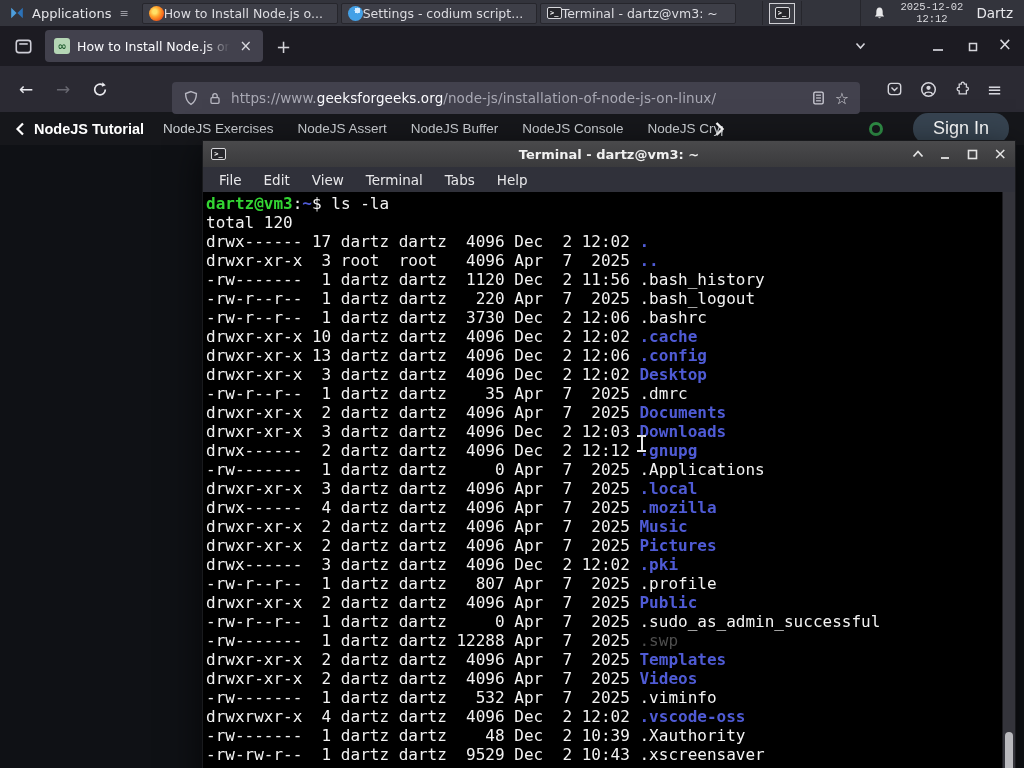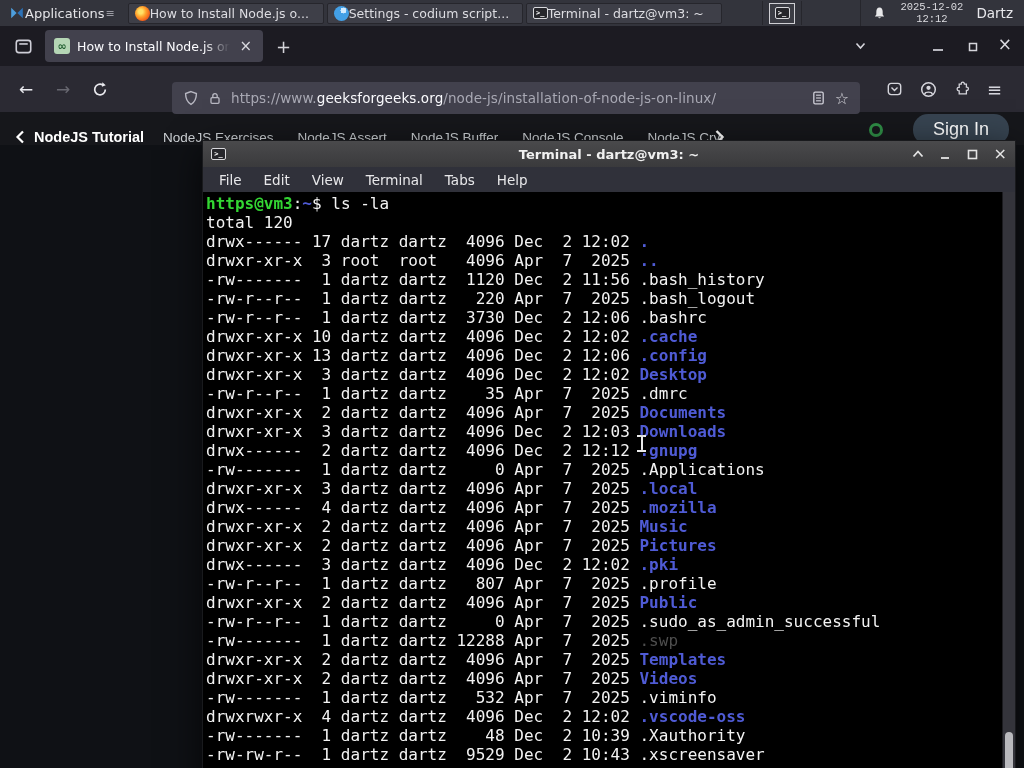--- a/index.html
+++ b/index.html
@@ -4,21 +4,21 @@
 <style>
   * { margin:0; padding:0; box-sizing:border-box; }
   html,body { width:1024px; height:768px; overflow:hidden; background:#0f1115;
               font-family:"DejaVu Sans", sans-serif; }
   body { position:relative; }
   svg { display:block; }
 
   
   .panel { position:absolute; top:0; left:0; right:0; height:26px; background:#33343c;
            display:flex; align-items:center; color:#e4e4e8; font-size:13px; z-index:90; }
-  .app-btn { display:flex; align-items:center; padding:0 9px; height:100%; }
+  .app-btn { display:flex; align-items:center; gap:7px; padding:0 9px; height:100%; }
   .grip { color:#9a9aa2; font-size:11px; margin-left:1px; }
   .win-buttons { display:flex; gap:3px; margin-left:4px; }
   .win-btn { width:196px; height:21px; background:#3e3f48; border:1px solid #26262c;
              border-radius:2px; display:flex; align-items:center; gap:0; padding:0 6px;
              overflow:hidden; }
   .wb-label { white-space:nowrap; overflow:hidden; font-size:12.5px; color:#dddde2; }
   .ico { width:15px; height:15px; border-radius:50%; flex:none; }
   .ico-firefox { background:radial-gradient(circle at 38% 38%, #ffe066 0 16%, #ffa12b 40%, #f25c19 72%, #c9206f 100%); }
   .ico-codium  { background:radial-gradient(circle at 63% 30%, #d4ecff 0 20%, #43a0e6 22% 100%); }
   .term-ico { width:15px; height:12px; background:#26262b; border:1px solid #d8d8dc; border-radius:2px;
@@ -57,21 +57,21 @@
   .nav-fwd { color:#676770; }
   .urlbar { height:32px; width:688px; margin-left:47px; background:#42414d; border-radius:4px;
             display:flex; align-items:center; gap:9px; padding:0 11px; font-size:13.5px;margin-top:18px; }
   .url { white-space:nowrap; overflow:hidden; letter-spacing:.1px; }
   .url .dim { color:#a9a9b4; } .url .host { color:#fbfbfe; }
   .url-spacer { flex:1; }
   .star { color:#d2d2d8; font-size:16px; }
   .tb-right { display:flex; align-items:center; gap:17px; margin-left:26px; }
   .burger { color:#d5d5dc; font-size:18px; }
 
-  .gfgnav { height:33px; background:#16171b; display:flex; align-items:flex-end; padding:0 15px;
+  .gfgnav { height:33px; background:#16171b; display:flex; align-items:center; padding:0 15px;
             font-family:"Liberation Sans", sans-serif; }
   .gfg-back { display:flex; align-items:center; gap:9px; color:#fff; font-size:14.5px; font-weight:bold; }
   .gfg-links { display:flex; gap:24px; margin-left:19px; color:#ced2d6; font-size:13.5px;
                white-space:nowrap; overflow:hidden; max-width:560px; }
   .gfg-right { margin-left:auto; display:flex; align-items:center; gap:30px; }
   .search-ring { width:14px; height:14px; border:3px solid #2f8d46; border-radius:50%; }
   .signin { background:#374451; color:#fff; font-size:18px; padding:5px 20px; border-radius:15px; }
   .content { height:calc(100% - 119px); background:#0f1115; }
 
   
@@ -267,21 +267,21 @@
   <div class="t-menu">
       <span>File</span>
       <span>Edit</span>
       <span>View</span>
       <span>Terminal</span>
       <span>Tabs</span>
       <span>Help</span>
     </div>
 
   <div class="t-screen">
-    <div class="tline"><span class="c-green">https@vm3</span><span>:</span><span class="c-blue">~</span><span>$ ls -la</span></div>
+    <div class="tline"><span class="c-green">dartz@vm3</span><span>:</span><span class="c-blue">~</span><span>$ ls -la</span></div>
     <div class="tline">total 120</div>
     <div id="listing">
         <div class="tline">drwx------ 17 dartz dartz  4096 Dec  2 12:02 <span class="c-blue">.</span></div>
         <div class="tline">drwxr-xr-x  3 root  root   4096 Apr  7  2025 <span class="c-blue">..</span></div>
         <div class="tline">-rw-------  1 dartz dartz  1120 Dec  2 11:56 <span>.bash_history</span></div>
         <div class="tline">-rw-r--r--  1 dartz dartz   220 Apr  7  2025 <span>.bash_logout</span></div>
         <div class="tline">-rw-r--r--  1 dartz dartz  3730 Dec  2 12:06 <span>.bashrc</span></div>
         <div class="tline">drwxr-xr-x 10 dartz dartz  4096 Dec  2 12:02 <span class="c-blue">.cache</span></div>
         <div class="tline">drwxr-xr-x 13 dartz dartz  4096 Dec  2 12:06 <span class="c-blue">.config</span></div>
         <div class="tline">drwxr-xr-x  3 dartz dartz  4096 Dec  2 12:02 <span class="c-blue">Desktop</span></div>

